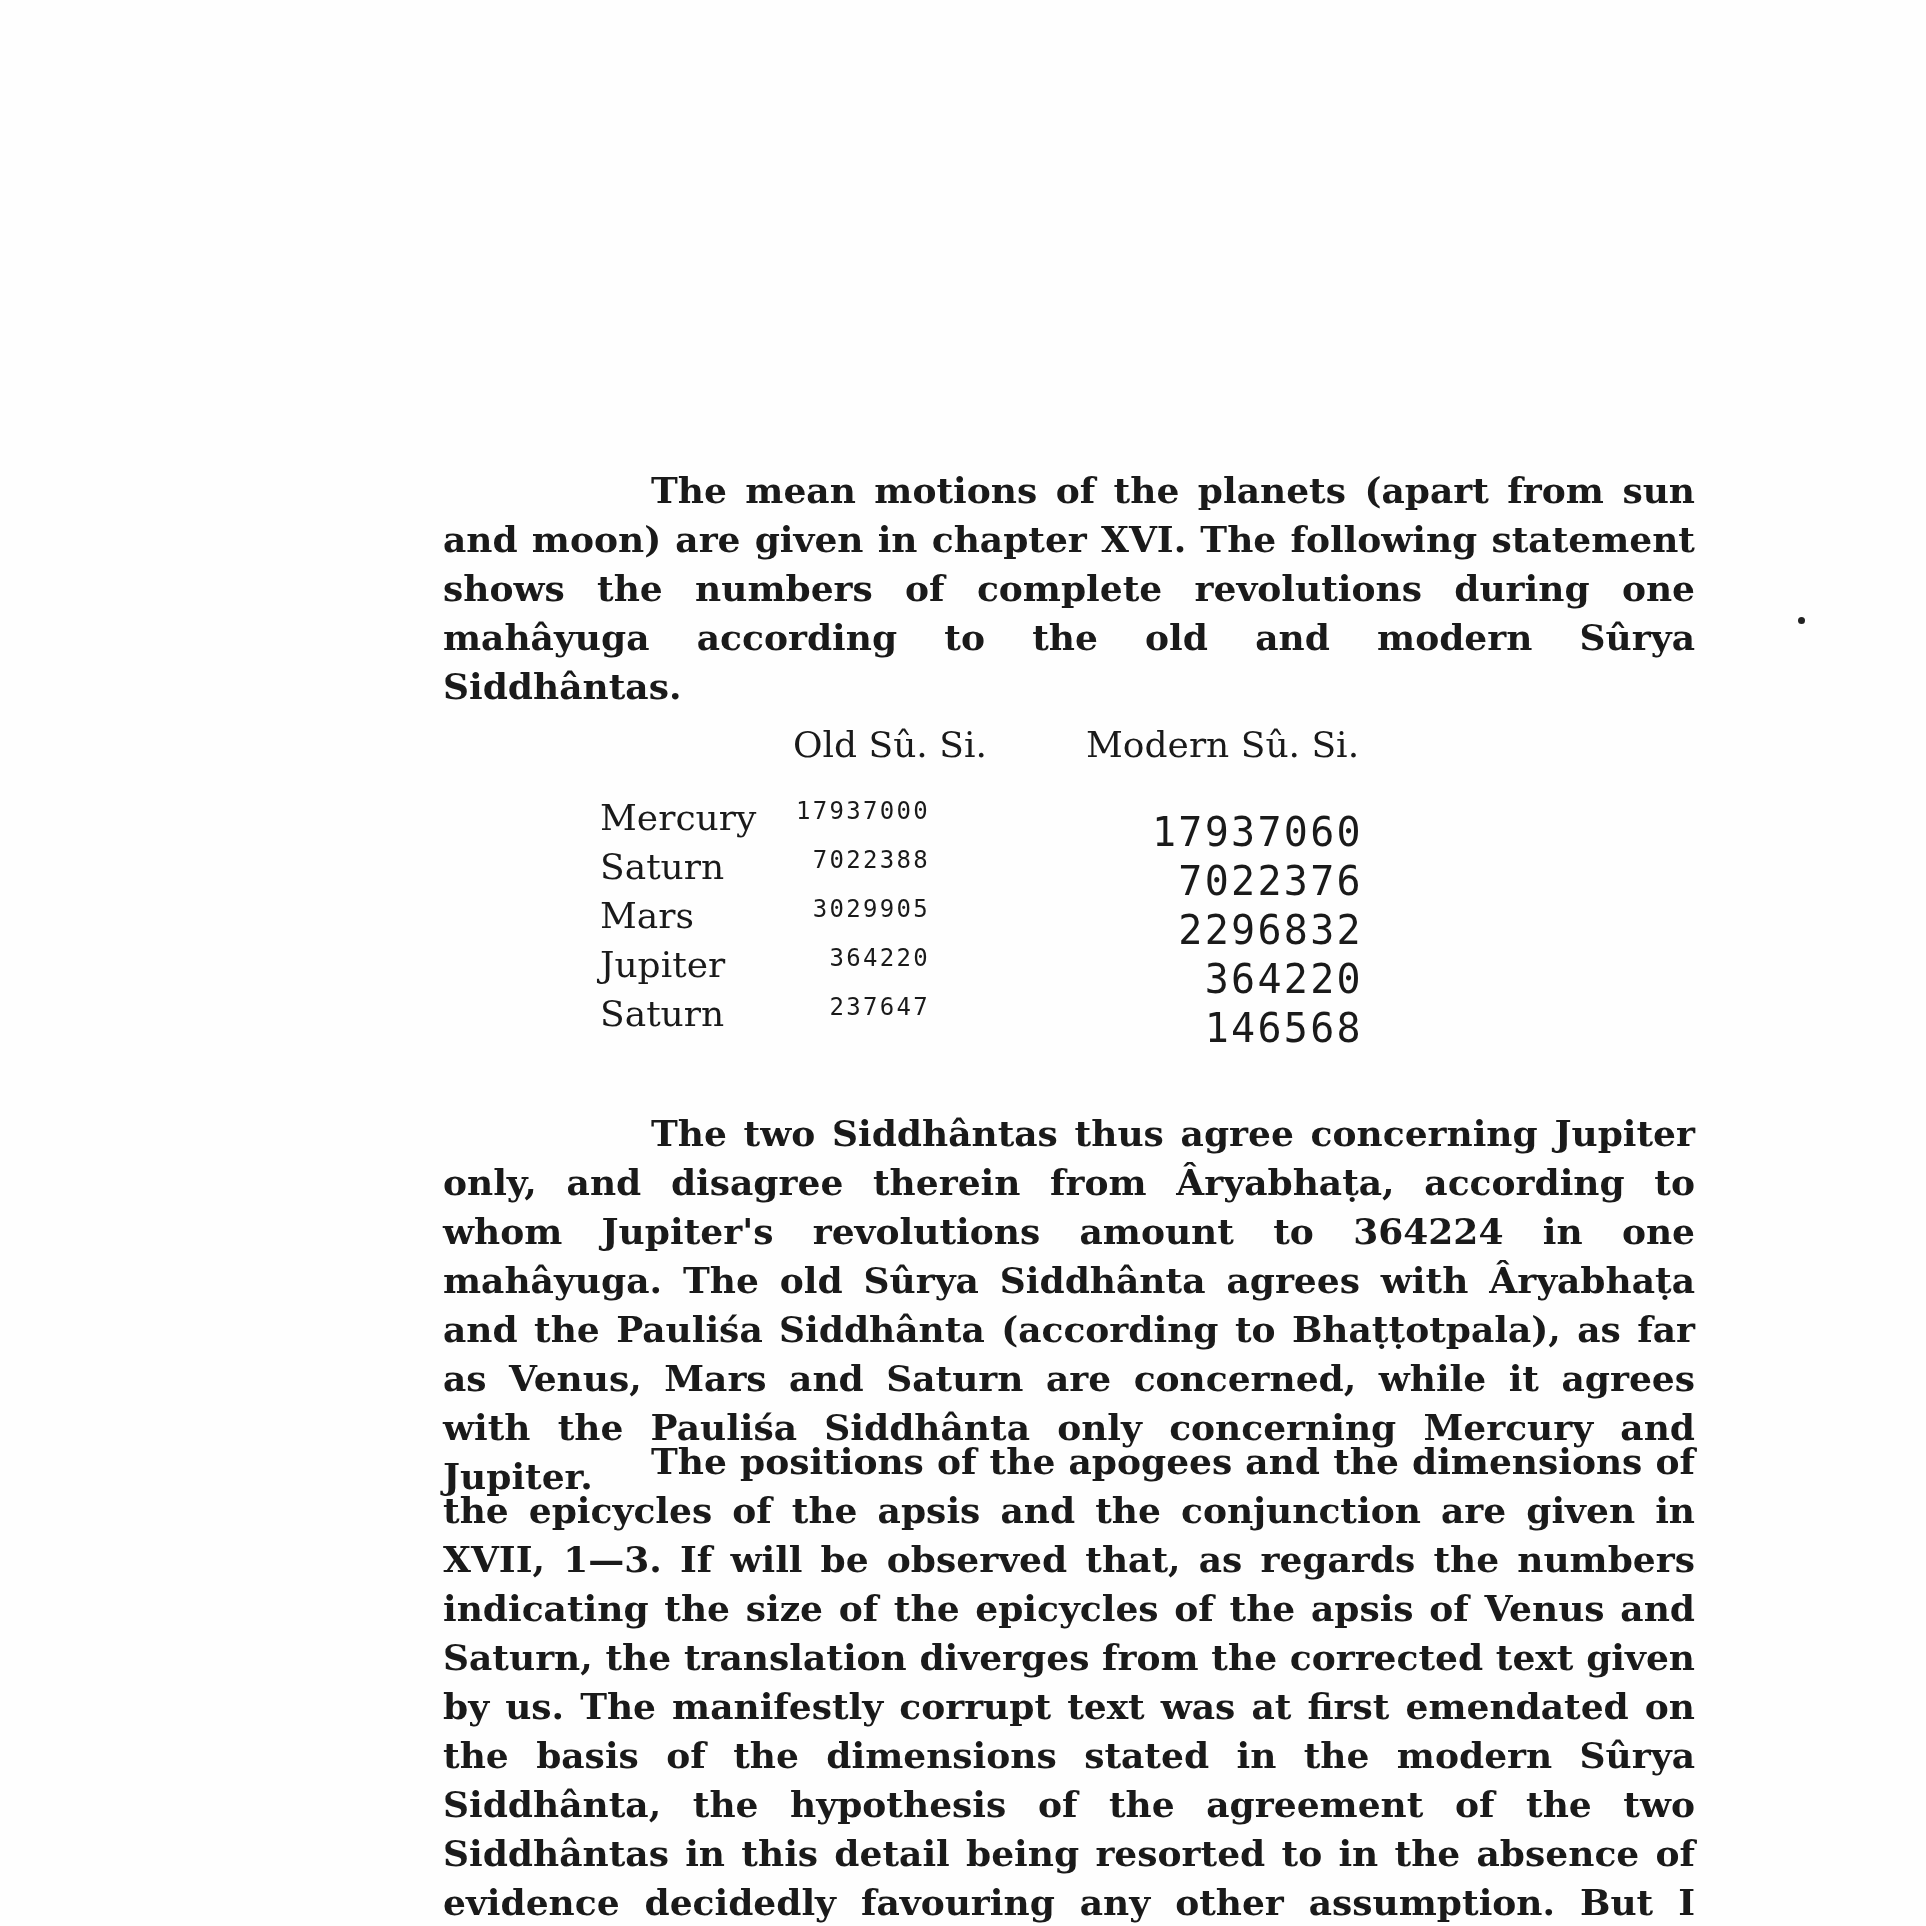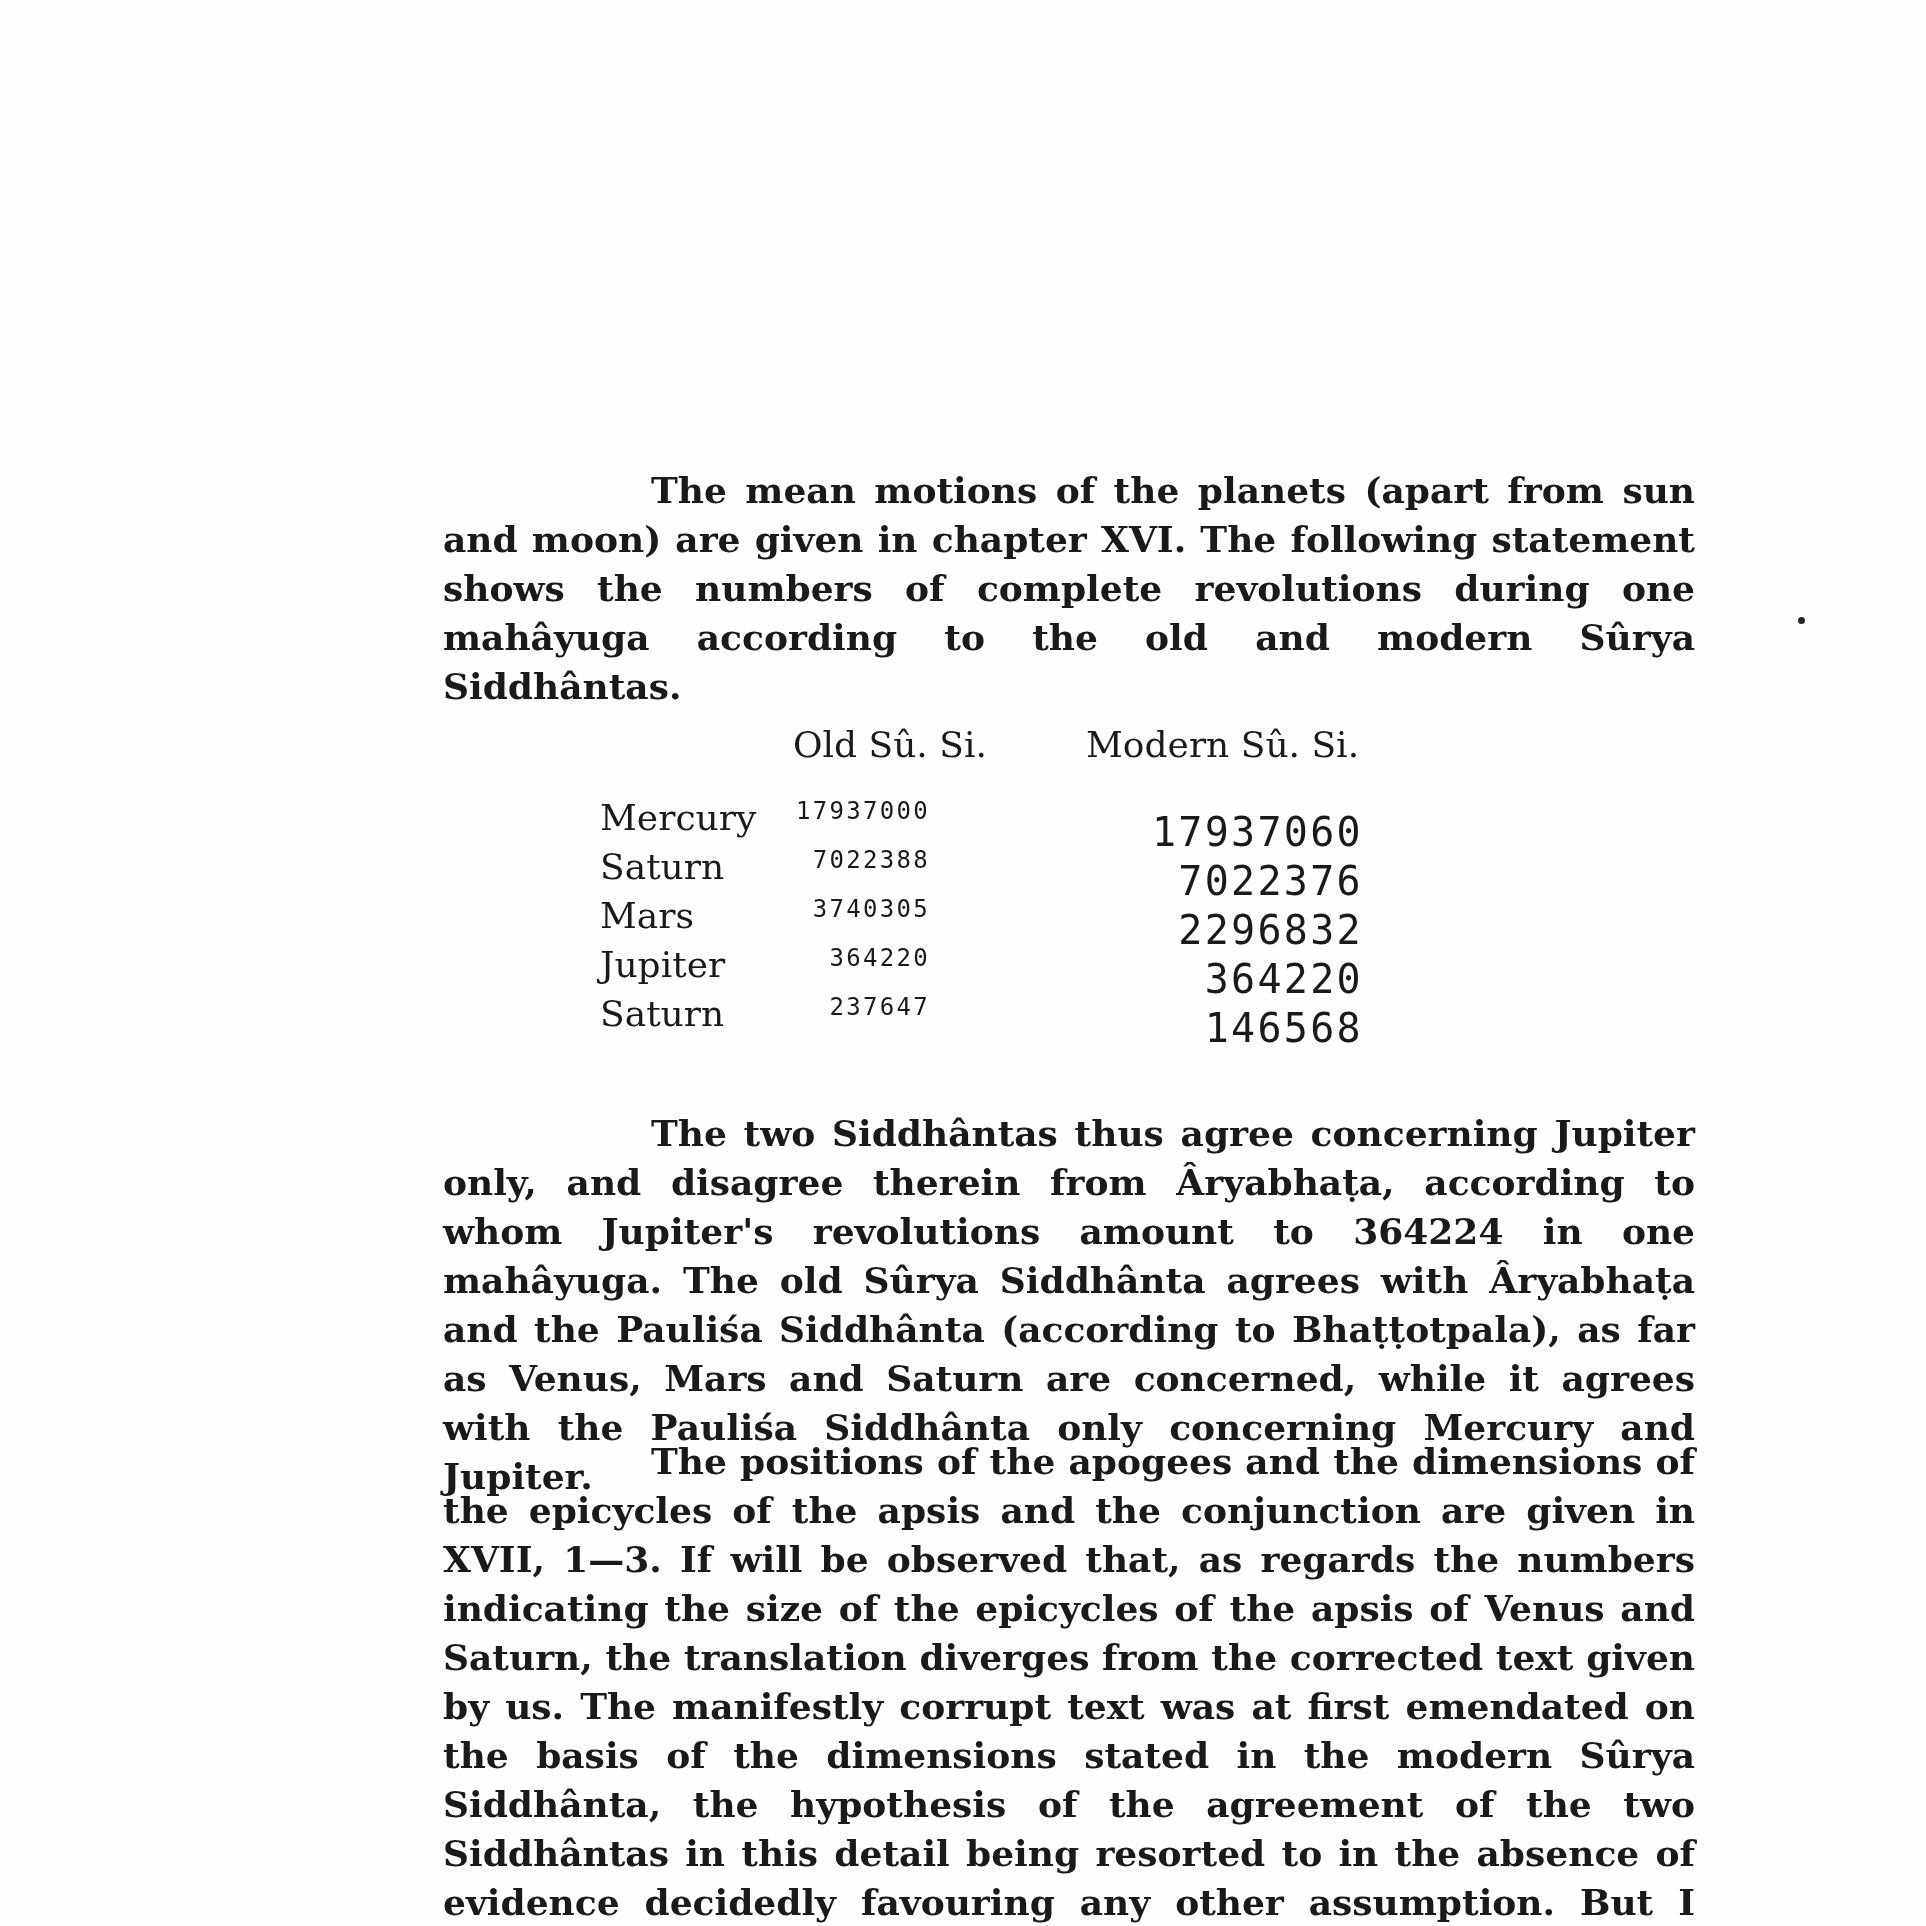--- a/index.html
+++ b/index.html
@@ -44,21 +44,21 @@
       <span class="td-old">17937000</span>
       <span class="td-mod">17937060</span>
     </div>
     <div class="trow" style="top:122px">
       <span class="td-name">Saturn</span>
       <span class="td-old">7022388</span>
       <span class="td-mod">7022376</span>
     </div>
     <div class="trow" style="top:171px">
       <span class="td-name">Mars</span>
-      <span class="td-old">3740305</span>
+      <span class="td-old">3029905</span>
       <span class="td-mod">2296832</span>
     </div>
     <div class="trow" style="top:220px">
       <span class="td-name">Jupiter</span>
       <span class="td-old">364220</span>
       <span class="td-mod">364220</span>
     </div>
     <div class="trow" style="top:269px">
       <span class="td-name">Saturn</span>
       <span class="td-old">237647</span>

